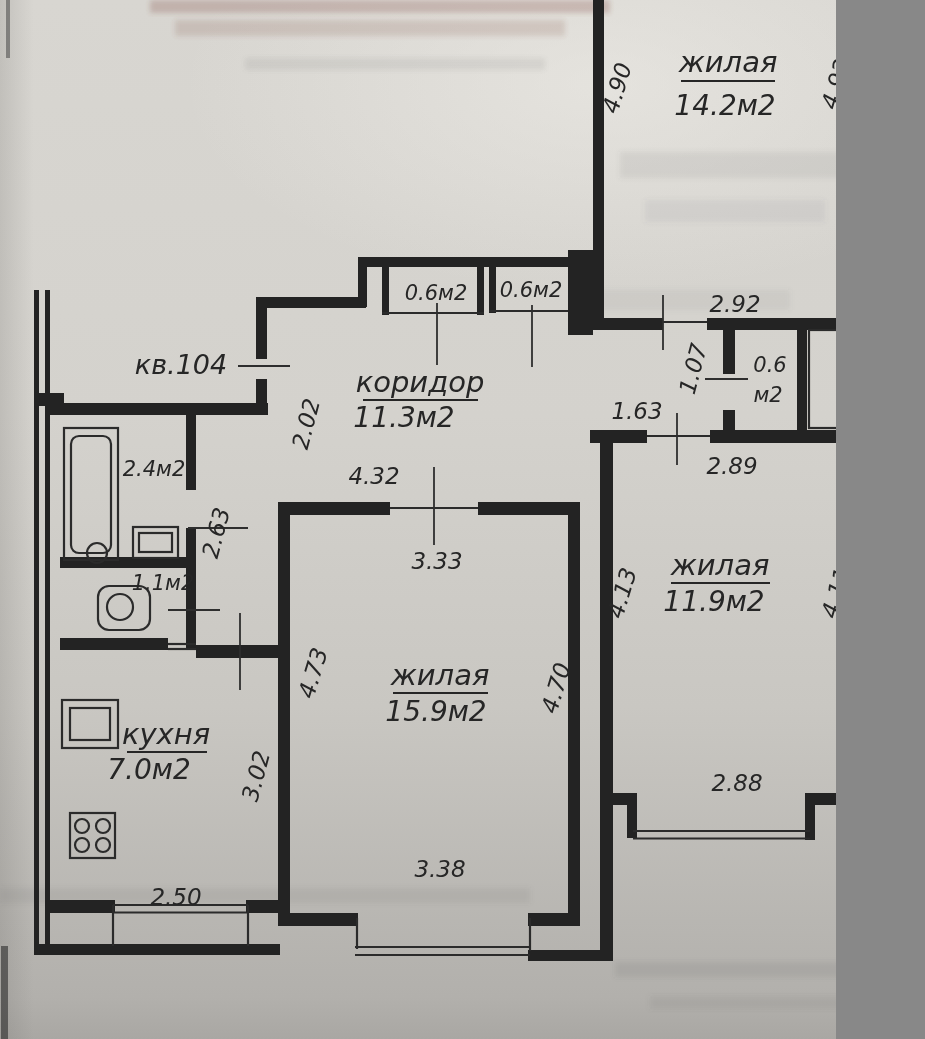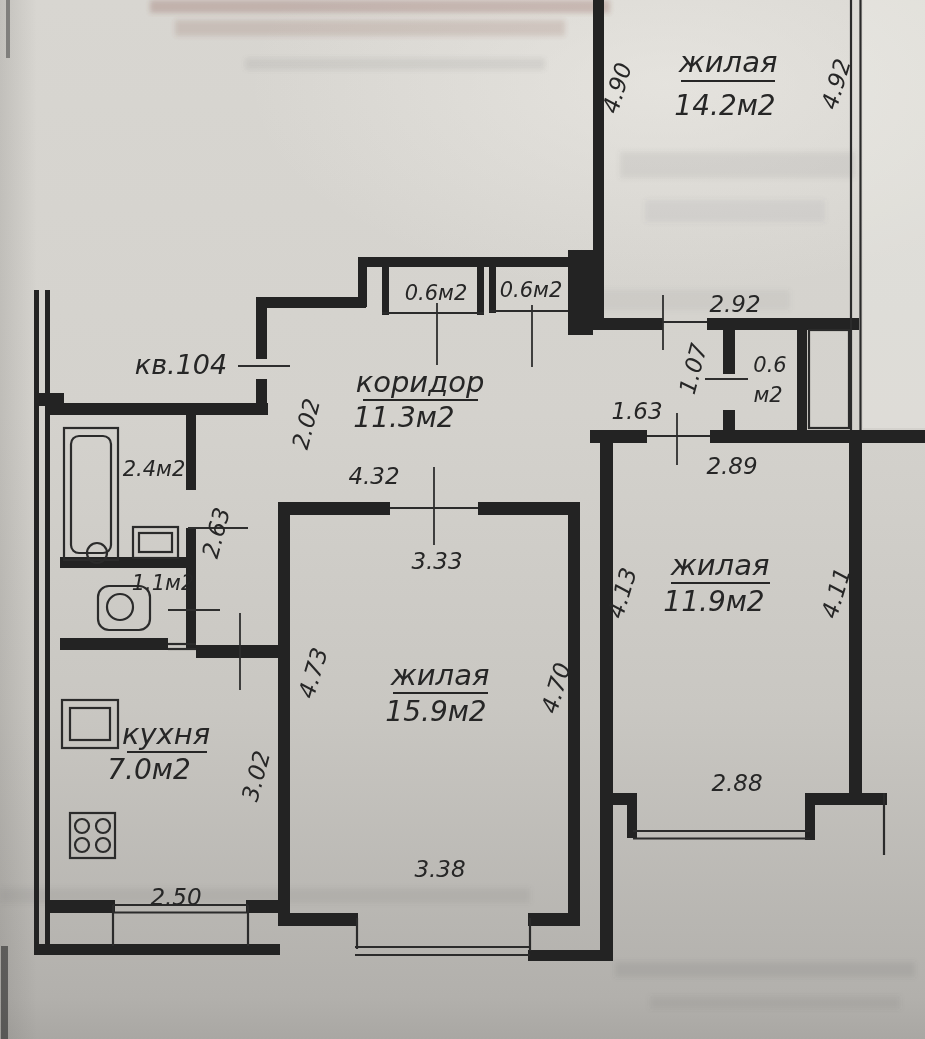--- a/index.html
+++ b/index.html
@@ -1,18 +1,18 @@
 <!DOCTYPE html>
 <html><head>
 <meta charset="utf-8">
 <style>
   html,body{margin:0;padding:0;background:#888;}
   .page{
     position:relative;
-    width:925px;height:1039px;
+    width:836px;height:1039px;
     overflow:hidden;
     background:
       radial-gradient(ellipse 600px 300px at 72% 8%, rgba(240,238,233,.55), rgba(240,238,233,0) 70%),
       linear-gradient(90deg, rgba(80,78,75,.16), rgba(80,78,75,0) 4%),
       linear-gradient(180deg, #d8d6d1 0%, #d4d2cd 40%, #c9c7c2 68%, #b2b0ac 96%, #a9a7a3 100%);
     font-family:"DejaVu Sans", sans-serif;
   }
   svg{position:absolute;left:0;top:0;}
   .wall{fill:#232323;}
   .thin{stroke:#2b2b2b;stroke-width:2.2;fill:none;}

